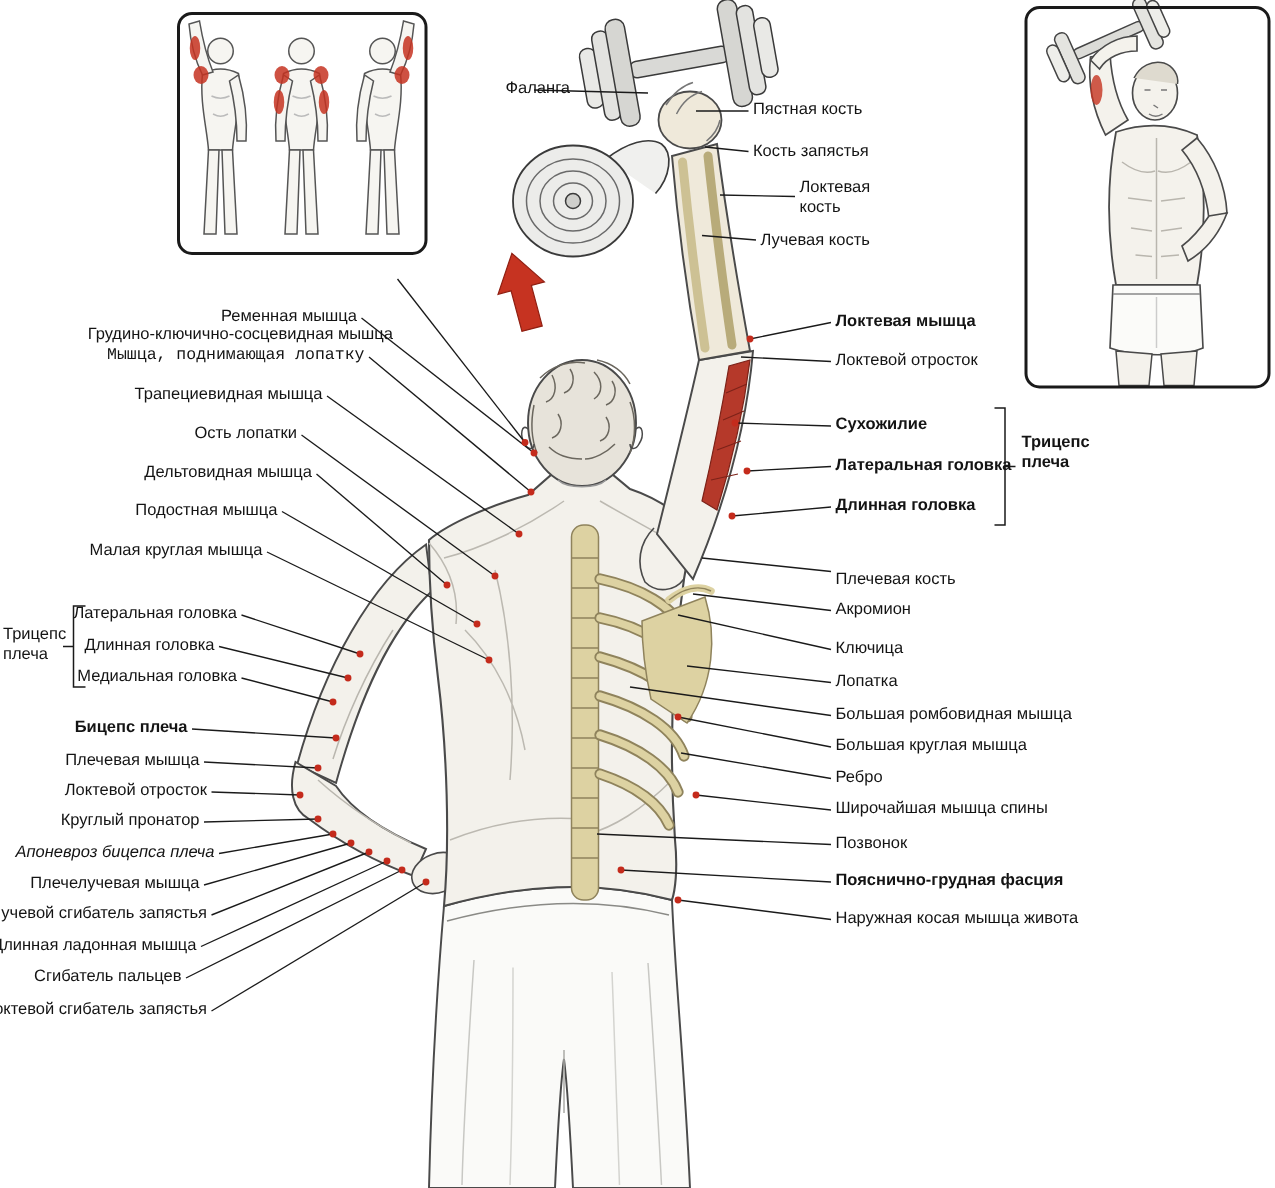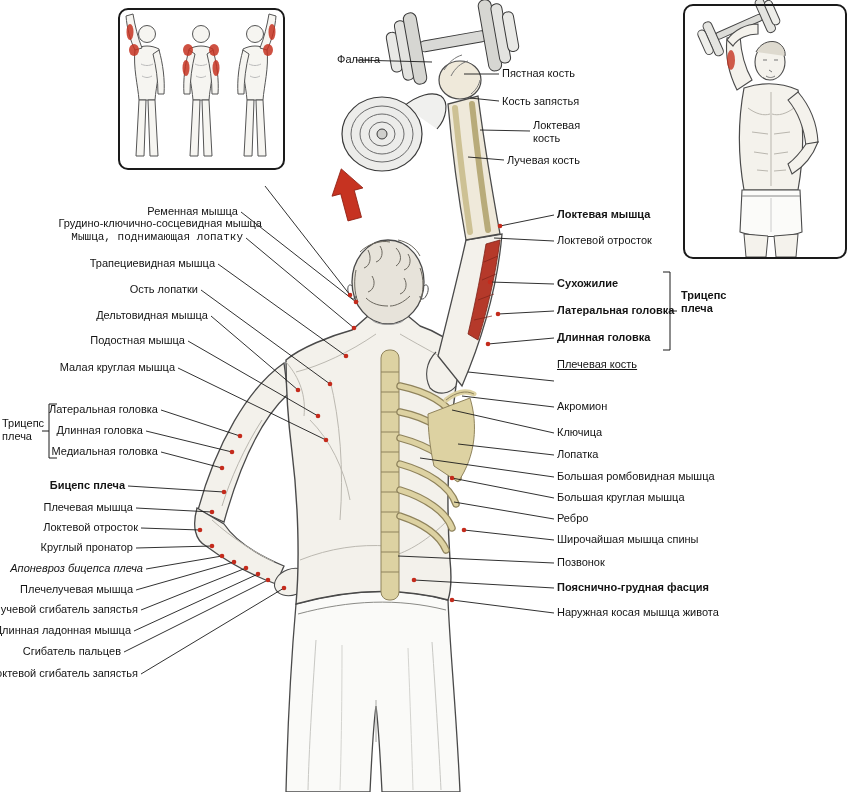--- a/index.html
+++ b/index.html
@@ -282,21 +282,21 @@
   <div class="lbl wrap" style="left:533px; top:119px; width:62px;">Локтевая кость</div>
   <div class="lbl" style="left:507px; top:154px;">Лучевая кость</div>
   <div class="lbl b" style="left:557px; top:208px;">Локтевая мышца</div>
   <div class="lbl" style="left:557px; top:234px;">Локтевой отросток</div>
 
   <div class="lbl b" style="left:557px; top:277px;">Сухожилие</div>
   <div class="lbl b" style="left:557px; top:304px;">Латеральная головка</div>
   <div class="lbl b" style="left:557px; top:331px;">Длинная головка</div>
   <div class="lbl b wrap" style="left:681px; top:289px; width:54px;">Трицепс плеча</div>
 
-  <div class="lbl" style="left:557px; top:358px;text-decoration:underline;">Плечевая кость</div>
+  <div class="lbl" style="left:557px; top:380px;">Плечевая кость</div>
   <div class="lbl" style="left:557px; top:400px;">Акромион</div>
   <div class="lbl" style="left:557px; top:426px;">Ключица</div>
   <div class="lbl" style="left:557px; top:448px;">Лопатка</div>
   <div class="lbl" style="left:557px; top:470px;">Большая ромбовидная мышца</div>
   <div class="lbl" style="left:557px; top:491px;">Большая круглая мышца</div>
   <div class="lbl" style="left:557px; top:512px;">Ребро</div>
   <div class="lbl" style="left:557px; top:533px;">Широчайшая мышца спины</div>
   <div class="lbl" style="left:557px; top:556px;">Позвонок</div>
   <div class="lbl" style="left:557px; top:581px;font-weight:bold;">Пояснично-грудная фасция</div>
   <div class="lbl" style="left:557px; top:606px;">Наружная косая мышца живота</div>

